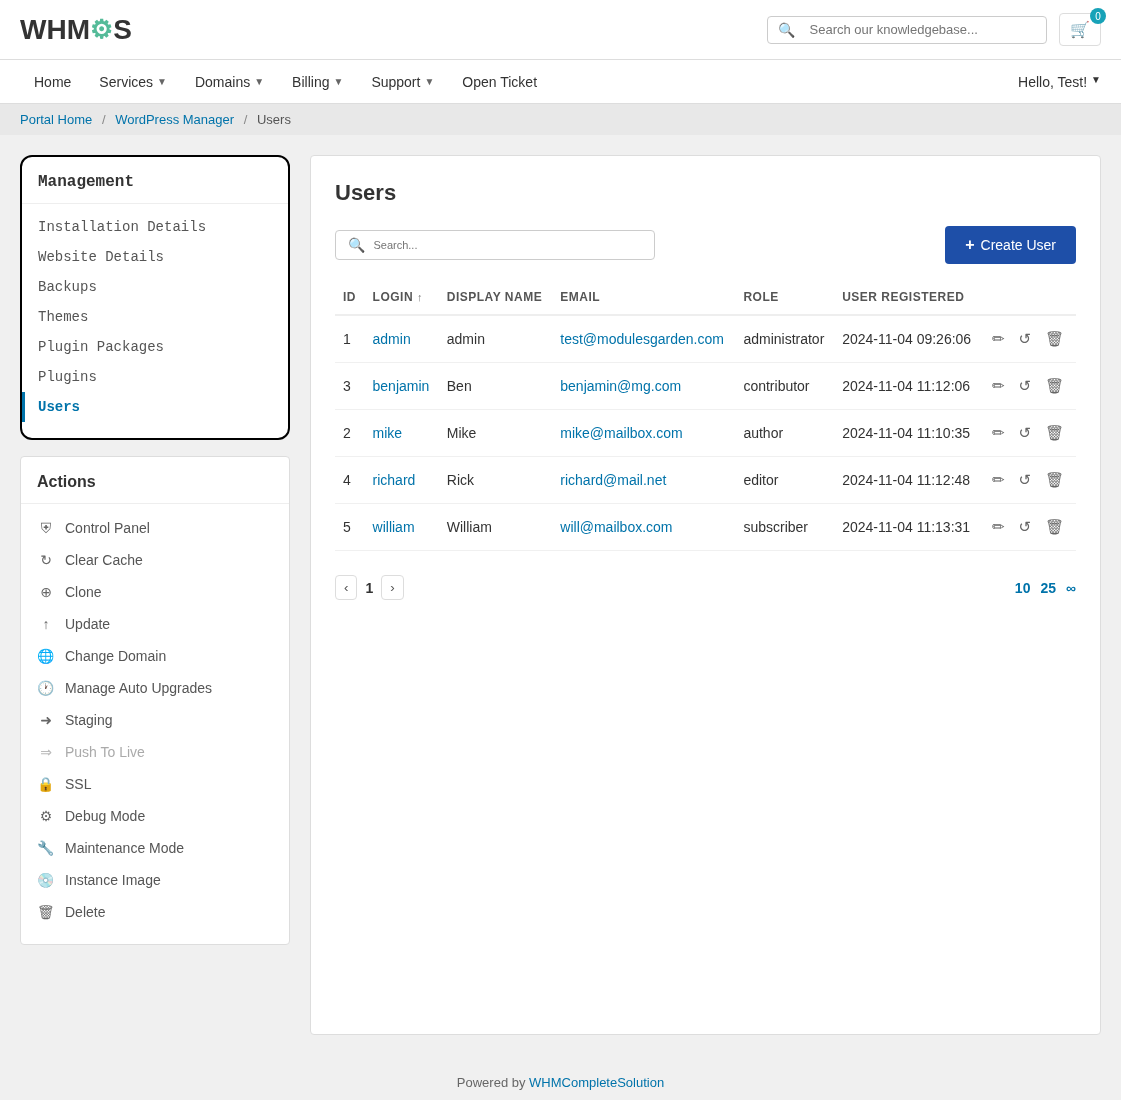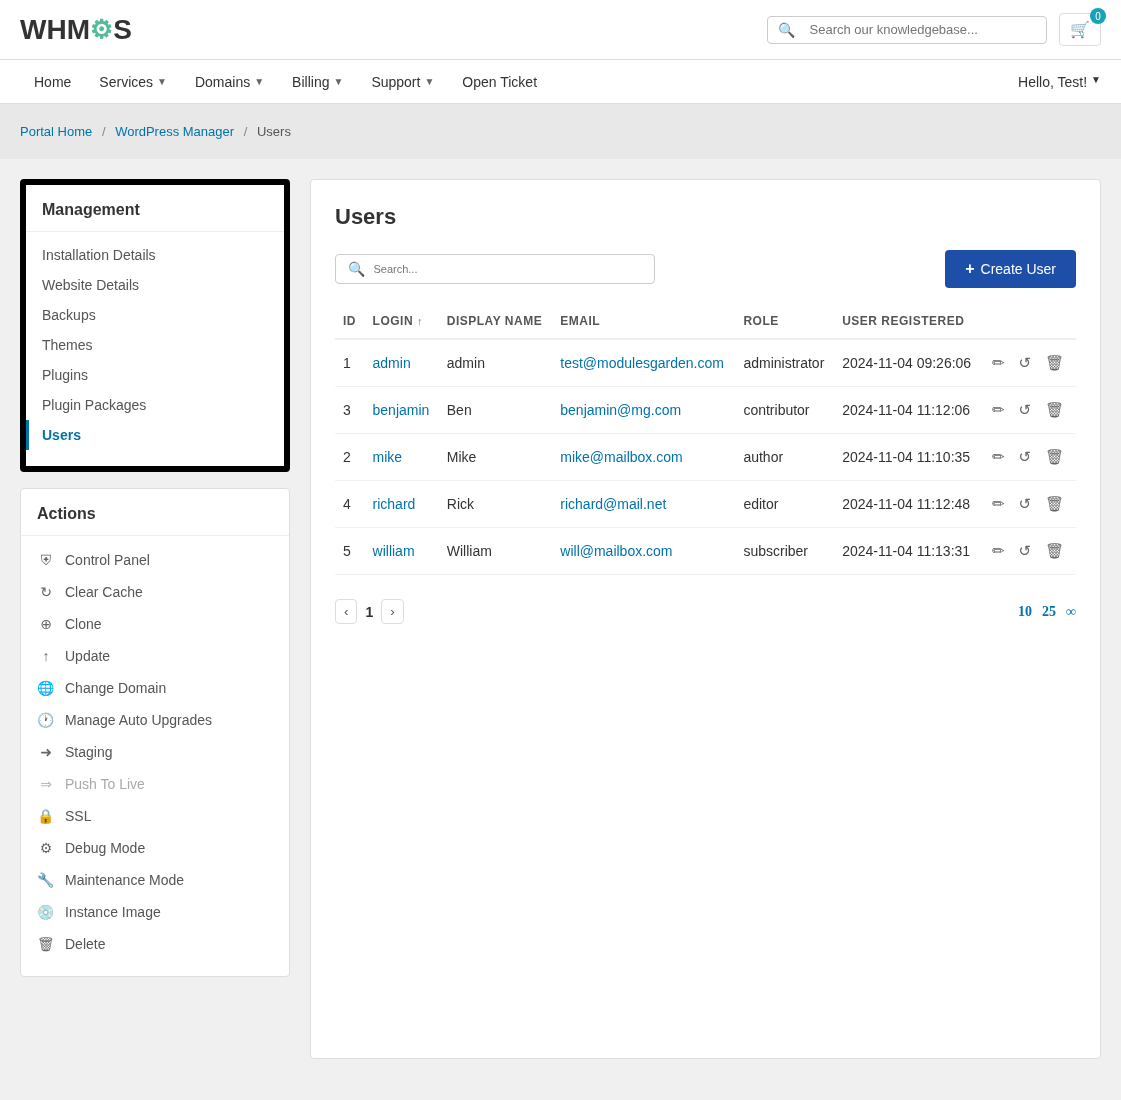--- a/index.html
+++ b/index.html
@@ -102,21 +102,21 @@
       color: #333;
       display: flex;
       align-items: flex-start;
       gap: 4px;
       cursor: pointer;
     }
 
     
     .breadcrumb-bar {
       background: #e8e8e8;
-      padding: 20px 20px;
+      padding: 8px 20px;
       font-size: 13px;
       color: #555;
     }
     .breadcrumb-bar a { color: #0073aa; text-decoration: none; }
     .breadcrumb-sep { margin: 0 6px; color: #888; }
 
     
     .main-content {
       display: flex;
       padding: 20px;
@@ -124,24 +124,25 @@
       min-height: calc(100vh - 180px);
     }
 
     
     .sidebar {
       width: 270px;
       flex-shrink: 0;
     }
     .sidebar-section {
       background: #fff;
-      border-radius: 4px;
-      border: 6px solid #000000;
+      border-radius: 12px;
+      border: 2px solid #000000;
       margin-bottom: 16px;
       padding: 16px 0;
+      font-family: Liberation Mono, monospace;
     }
     .sidebar-section-title {
       font-size: 16px;
       font-weight: bold;
       color: #333;
       padding: 0 16px 12px 16px;
       border-bottom: 1px solid #eee;
       margin-bottom: 8px;
     }
     .sidebar-link {
@@ -319,21 +320,20 @@
     .page-size-options {
       display: flex;
       gap: 10px;
       align-items: center;
     }
     .page-size-opt {
       font-size: 14px;
       color: #0073aa;
       cursor: pointer;
       font-weight: bold;
-      font-family: Liberation Serif, serif;
     }
     .page-size-opt.active { color: #0073aa; }
 
     
     .footer {
       text-align: center;
       padding: 20px;
       font-size: 13px;
       color: #666;
       background: #f0f0f0;
@@ -402,22 +402,22 @@
 
 <div class="main-content">
 
   <div class="sidebar">
     <div class="sidebar-section">
       <div class="sidebar-section-title">Management</div>
       <a class="sidebar-link">Installation Details</a>
       <a class="sidebar-link">Website Details</a>
       <a class="sidebar-link">Backups</a>
       <a class="sidebar-link">Themes</a>
+      <a class="sidebar-link">Plugin Packages</a>
       <a class="sidebar-link">Plugins</a>
-      <a class="sidebar-link">Plugin Packages</a>
       <a class="sidebar-link active">Users</a>
     </div>
 
     <div class="actions-section">
       <div class="actions-title">Actions</div>
       <div class="action-item">
         <span class="action-icon">⛨</span>
         <span>Control Panel</span>
       </div>
       <div class="action-item">

